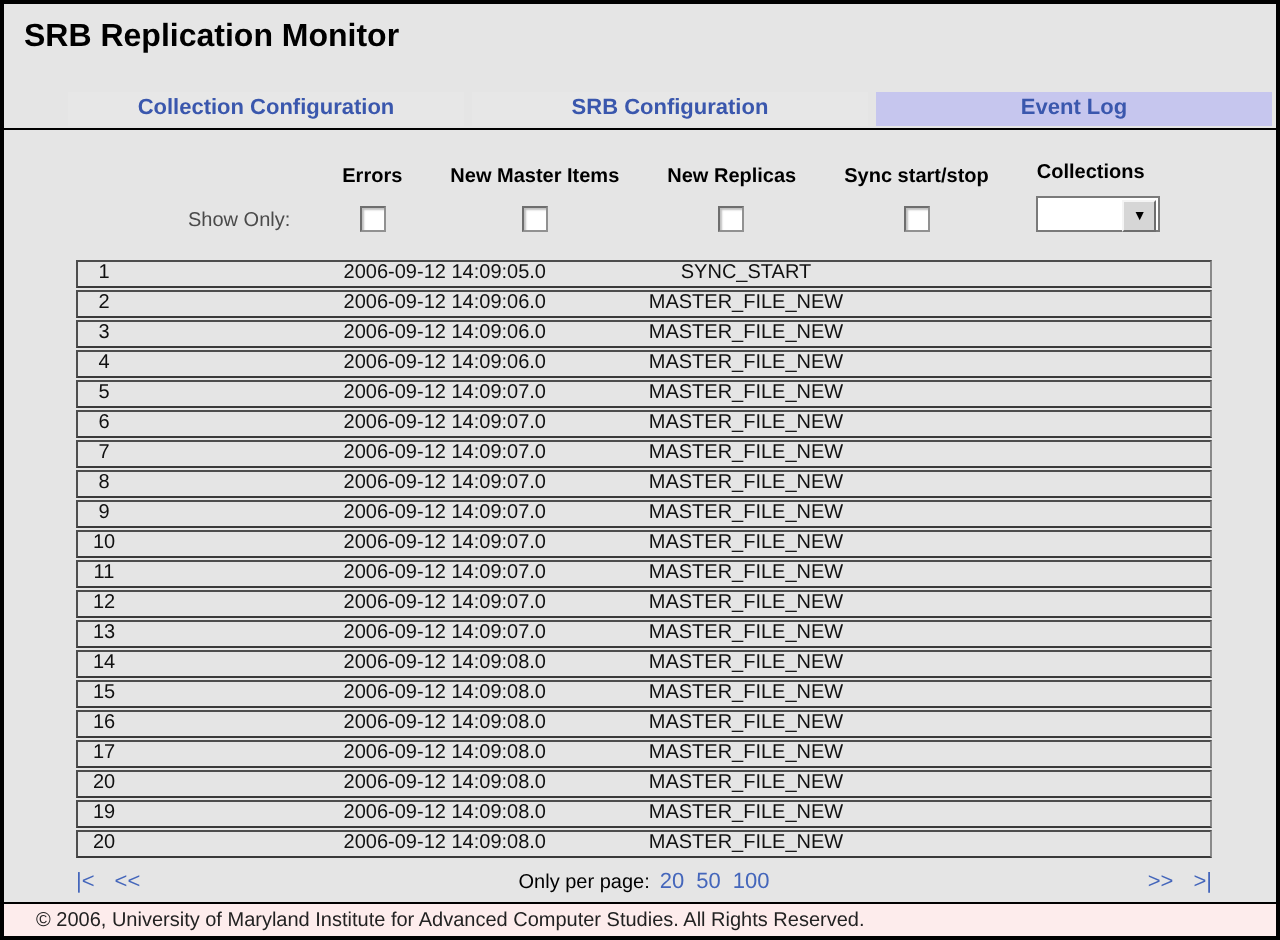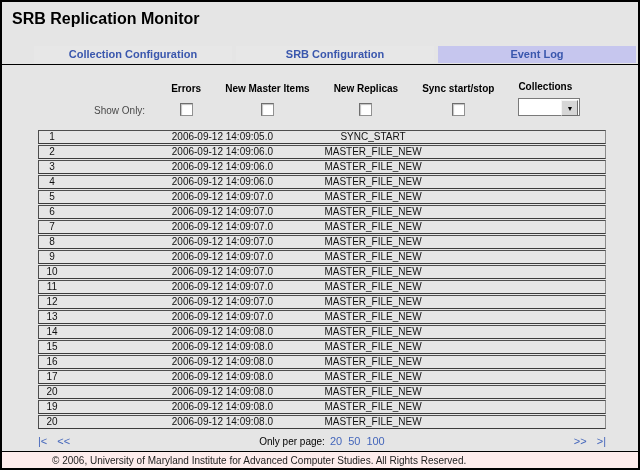--- a/index.html
+++ b/index.html
@@ -66,21 +66,21 @@
     margin:5px 32px 4px 36px;font-size:11px;
   }
   .pager-left,.pager-right{flex:1;display:flex;gap:10px;}
   .pager-right{justify-content:flex-end;}
   .pager-link{color:#4466bb;cursor:pointer;white-space:pre;}
   .pager-center{display:flex;align-items:center;gap:5px;font-size:10px;color:#000;}
   .size-link{color:#4466bb;cursor:pointer;font-size:11px;}
   .size-link + .size-link{margin-left:1px;}
   .footer{
     margin-top:auto;border-top:1px solid #000;background:#fdecec;
-    font-size:10px;color:#222;padding:3px 0 3px 50px;line-height:12px;
+    font-size:10px;color:#222;padding:3px 0 3px 16px;line-height:12px;
   }
 </style>
 </head>
 <body>
 
 <div class="page">
 
   <div class="app-title">SRB Replication Monitor</div>
 
   <div class="tab-bar">

